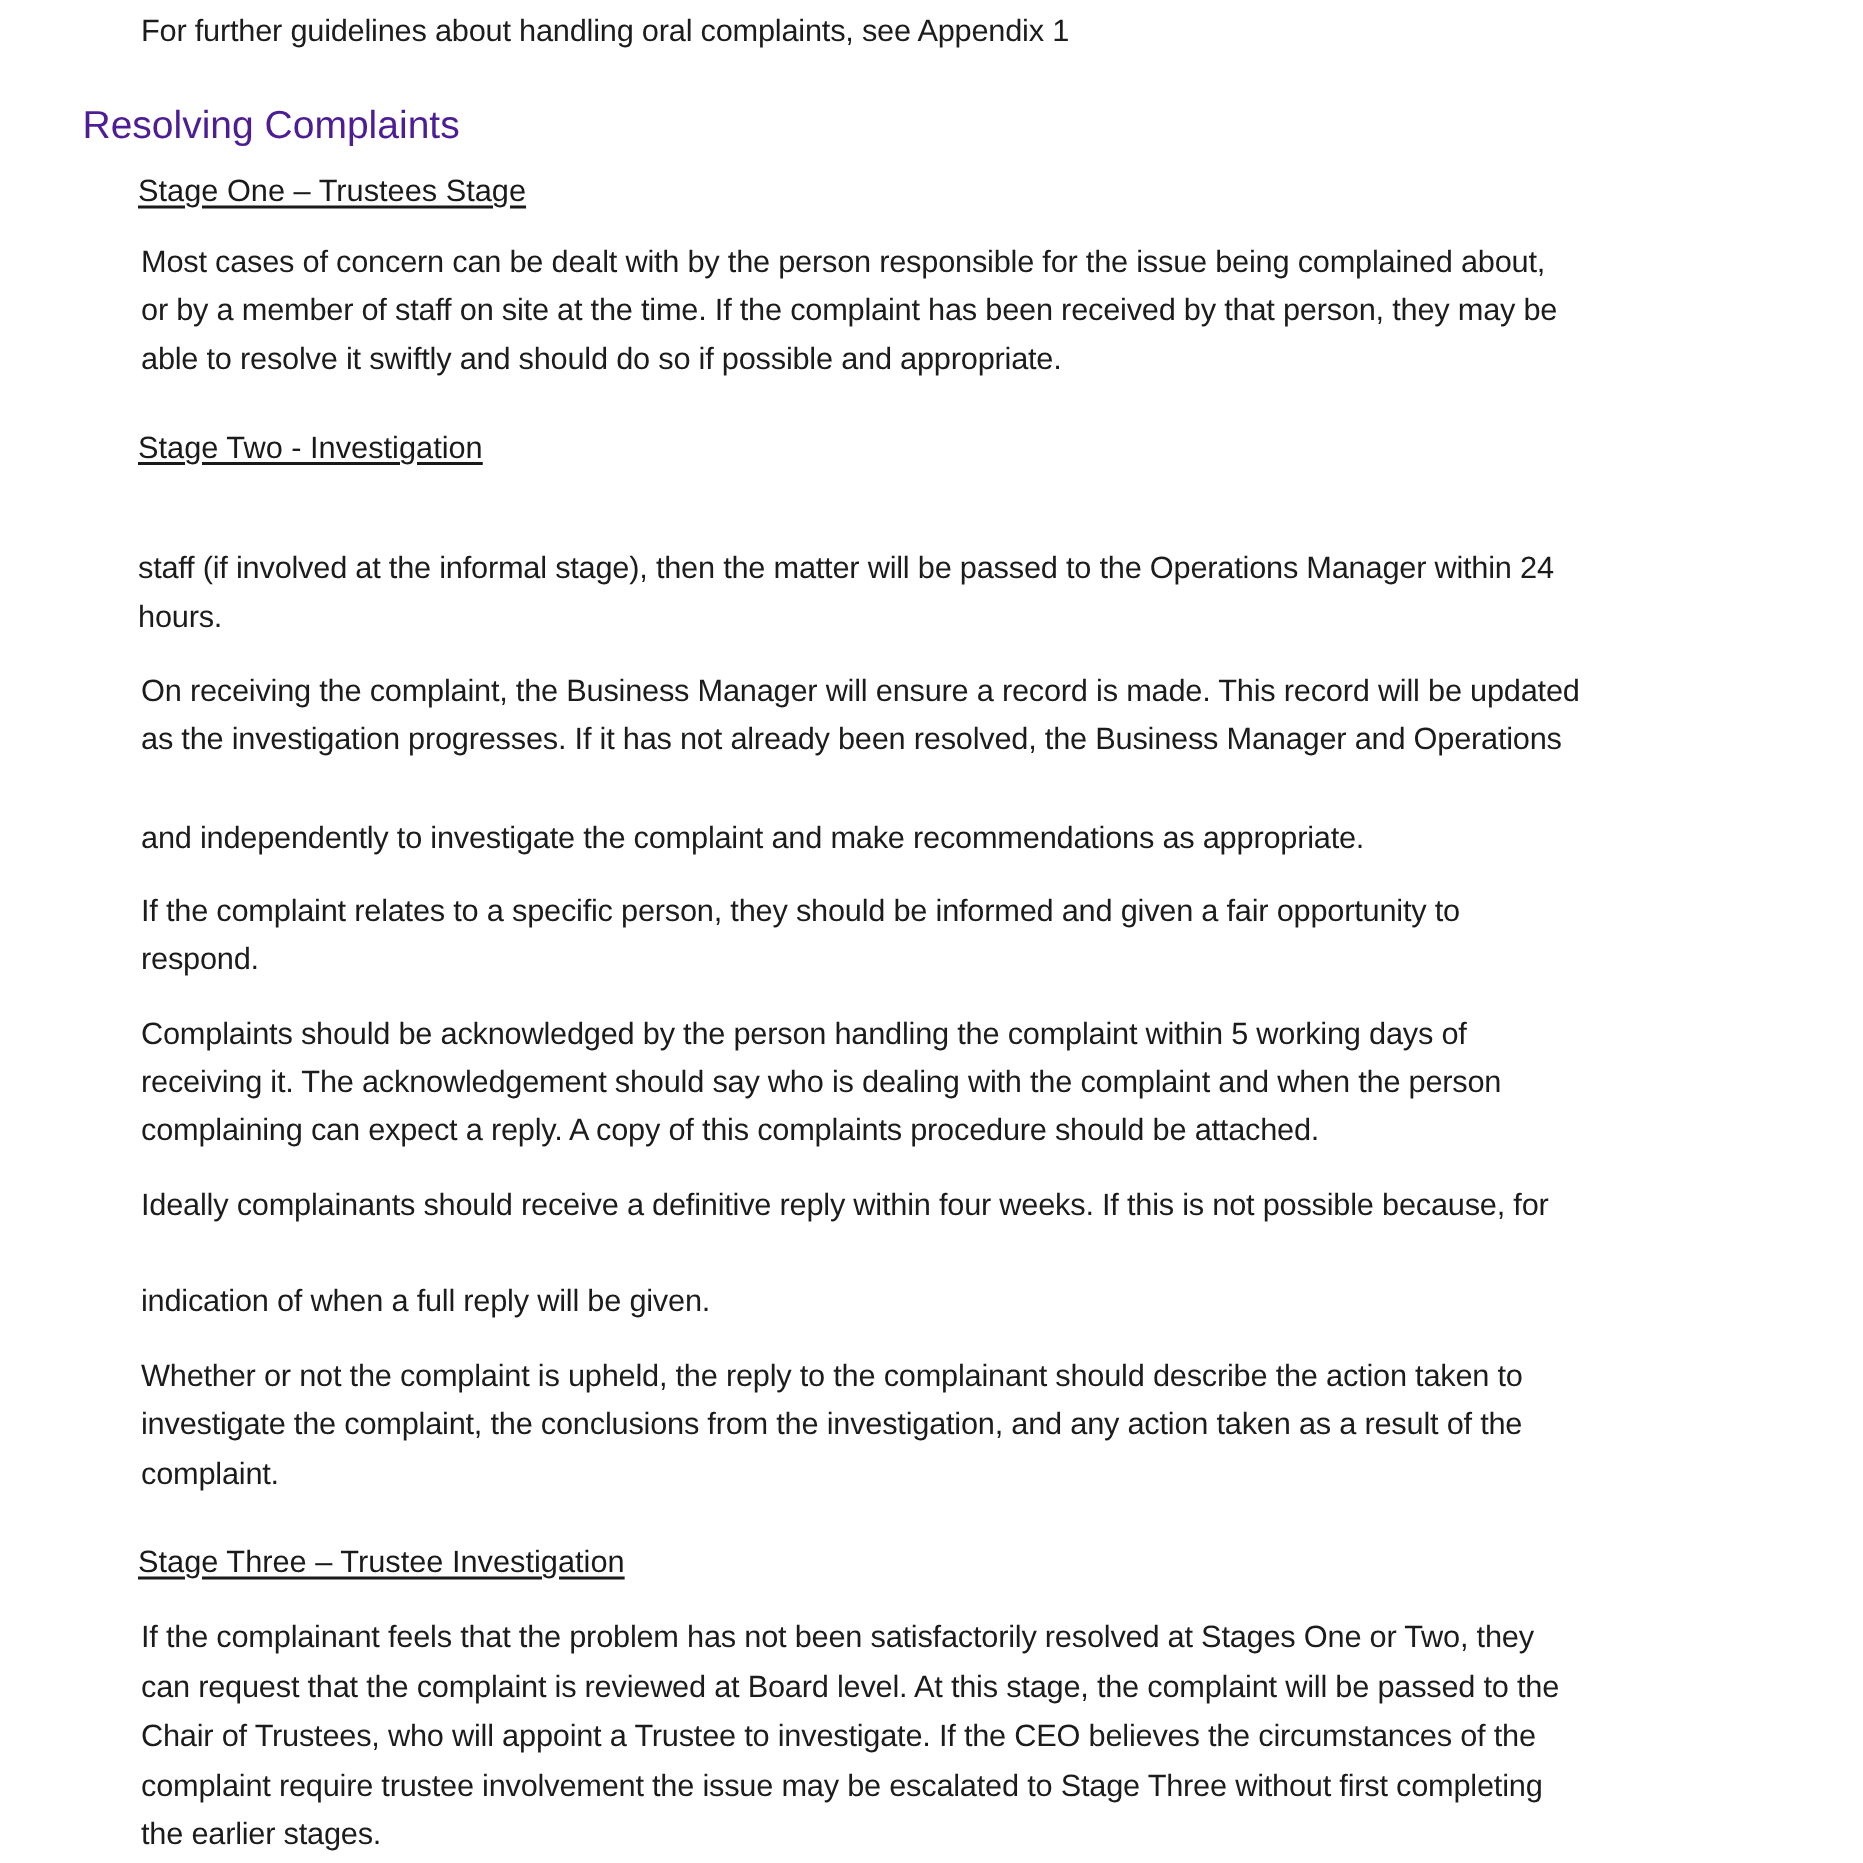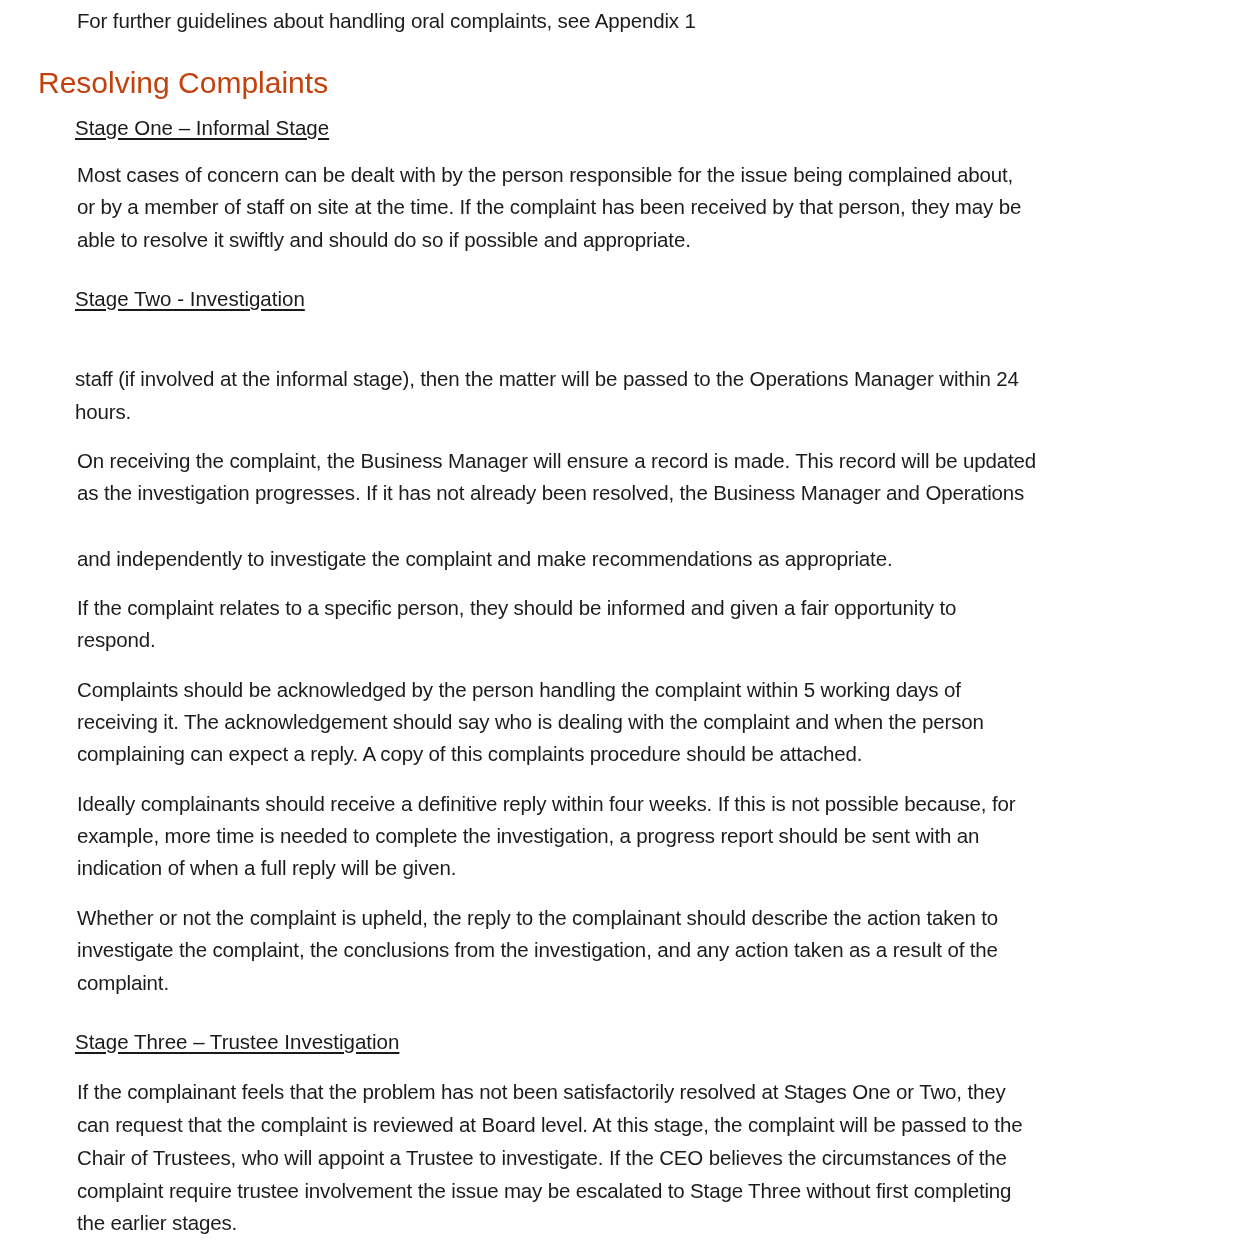--- a/index.html
+++ b/index.html
@@ -1,40 +1,40 @@
 <!DOCTYPE html>
 <html><head>
   <meta charset="utf-8">
   <style>
     html, body { margin: 0; padding: 0; background: #ffffff; }
     body {
       width: 1242px; height: 1242px; overflow: hidden; position: relative;
       font-family: "Liberation Sans", sans-serif; color: #1a1a1a;
     }
-    .page { position: absolute; left: 0; top: 0; width: 1038px; height: 1242px; }
+    .page { position: absolute; left: 17px; top: 0; width: 1038px; height: 1242px; }
     .line {
       position: absolute; white-space: nowrap; font-size: 20.5px; letter-spacing: -0.15px;
       line-height: 24px; color: #1c1c1c;
     }
-    .h1 { position: absolute; left: 38px; top: 66px; font-size: 30px; line-height: 34px; color: #c2410c; white-space: nowrap; }
+    .h1 { position: absolute; left: 38px; top: 66px; font-size: 26px; line-height: 34px; color: #4c1d95; white-space: nowrap; }
     .sub {
       position: absolute; left: 75px; white-space: nowrap; font-size: 20.5px; line-height: 24px;
       text-decoration: underline; text-underline-offset: 3px; text-decoration-thickness: 1.5px; color: #1a1a1a;
     }
   </style>
 </head>
 <body>
 
 <div class="page">
 
   <div class="line" style="left:77px; top:9px;">For further guidelines about handling oral complaints, see Appendix 1</div>
 
   <div class="h1">Resolving Complaints</div>
 
-  <div class="sub" style="top:116px;">Stage One – Informal Stage</div>
+  <div class="sub" style="top:116px;">Stage One – Trustees Stage</div>
   <div class="line" style="left:77px; top:163px;">Most cases of concern can be dealt with by the person responsible for the issue being complained about,</div>
   <div class="line" style="left:77px; top:195px;">or by a member of staff on site at the time. If the complaint has been received by that person, they may be</div>
   <div class="line" style="left:77px; top:228px;">able to resolve it swiftly and should do so if possible and appropriate.</div>
 
   <div class="sub" style="top:287px;">Stage Two - Investigation</div>
 
   <div class="line" style="left:75px; top:367px;">staff (if involved at the informal stage), then the matter will be passed to the Operations Manager within 24</div>
   <div class="line" style="left:75px; top:400px;">hours.</div>
 
   <div class="line" style="left:77px; top:449px;">On receiving the complaint, the Business Manager will ensure a record is made. This record will be updated</div>
@@ -42,21 +42,20 @@
   <div class="line" style="left:77px; top:547px;">and independently to investigate the complaint and make recommendations as appropriate.</div>
 
   <div class="line" style="left:77px; top:596px;">If the complaint relates to a specific person, they should be informed and given a fair opportunity to</div>
   <div class="line" style="left:77px; top:628px;">respond.</div>
 
   <div class="line" style="left:77px; top:678px;">Complaints should be acknowledged by the person handling the complaint within 5 working days of</div>
   <div class="line" style="left:77px; top:710px;">receiving it. The acknowledgement should say who is dealing with the complaint and when the person</div>
   <div class="line" style="left:77px; top:742px;">complaining can expect a reply. A copy of this complaints procedure should be attached.</div>
 
   <div class="line" style="left:77px; top:792px;">Ideally complainants should receive a definitive reply within four weeks. If this is not possible because, for</div>
-  <div class="line" style="left:77px; top:824px;">example, more time is needed to complete the investigation, a progress report should be sent with an</div>
   <div class="line" style="left:77px; top:856px;">indication of when a full reply will be given.</div>
 
   <div class="line" style="left:77px; top:938px;">investigate the complaint, the conclusions from the investigation, and any action taken as a result of the</div>
   <div class="line" style="left:77px; top:906px;">Whether or not the complaint is upheld, the reply to the complainant should describe the action taken to</div>
   <div class="line" style="left:77px; top:971px;">complaint.</div>
 
   <div class="sub" style="top:1030px;">Stage Three – Trustee Investigation</div>
 
   <div class="line" style="left:77px; top:1080px;">If the complainant feels that the problem has not been satisfactorily resolved at Stages One or Two, they</div>
   <div class="line" style="left:77px; top:1113px;text-align:center;">can request that the complaint is reviewed at Board level. At this stage, the complaint will be passed to the</div>

